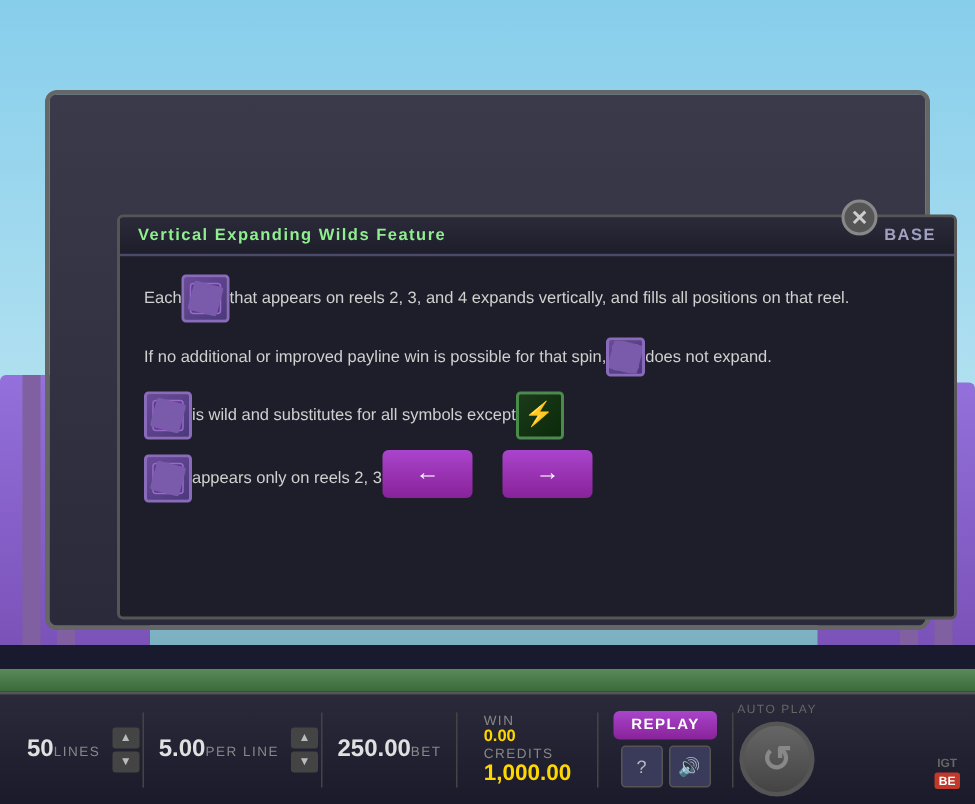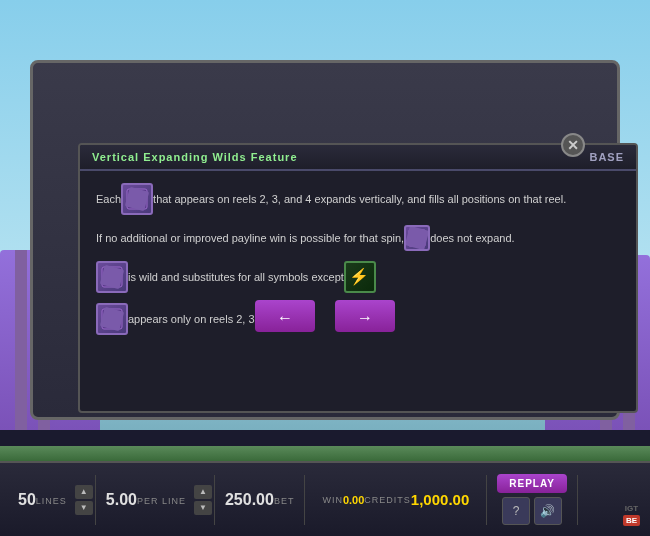--- a/index.html
+++ b/index.html
@@ -277,22 +277,22 @@
       color: #bbb;
       font-size: 8px;
       display: flex;
       align-items: center;
       justify-content: center;
       border-radius: 2px;
     }
 
     .win-section {
       display: flex;
-      flex-direction: row;
-      align-items: center;
+      flex-direction: column;
+      align-items: flex-start;
       padding: 0 15px;
     }
 
     .win-label {
       color: #888;
       font-size: 9px;
       letter-spacing: 1px;
     }
 
     .win-value {
@@ -503,19 +503,23 @@
   <div style="display:flex;flex-direction:column;align-items:center;gap:4px;padding:0 8px;">
     <button class="replay-btn">REPLAY</button>
     <div style="display:flex;gap:4px;">
       <div class="icon-btn">?</div>
       <div class="icon-btn">🔊</div>
     </div>
   </div>
 
   <div class="bottom-divider"></div>
 
+  <div class="auto-play-section">
+    <span class="auto-play-label">AUTO PLAY</span>
+    <div class="spin-btn">↺</div>
+  </div>
 
   <div style="position:absolute;right:10px;bottom:10px;display:flex;flex-direction:column;align-items:center;gap:2px;">
     <span style="color:#666;font-size:8px;font-weight:bold;">IGT</span>
     <span style="color:#fff;background:#c0392b;font-size:8px;font-weight:bold;padding:1px 3px;border-radius:2px;">BE</span>
   </div>
 
 </div>
 
 </body></html>

